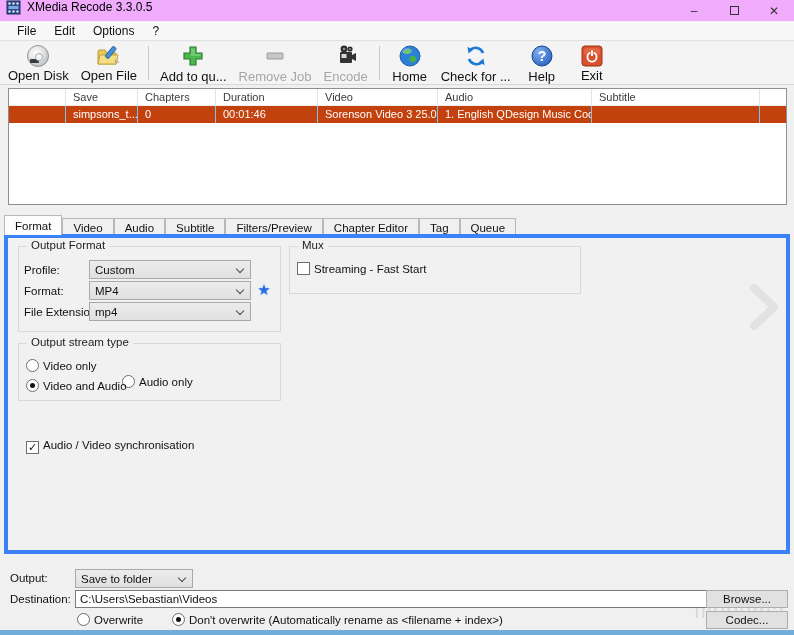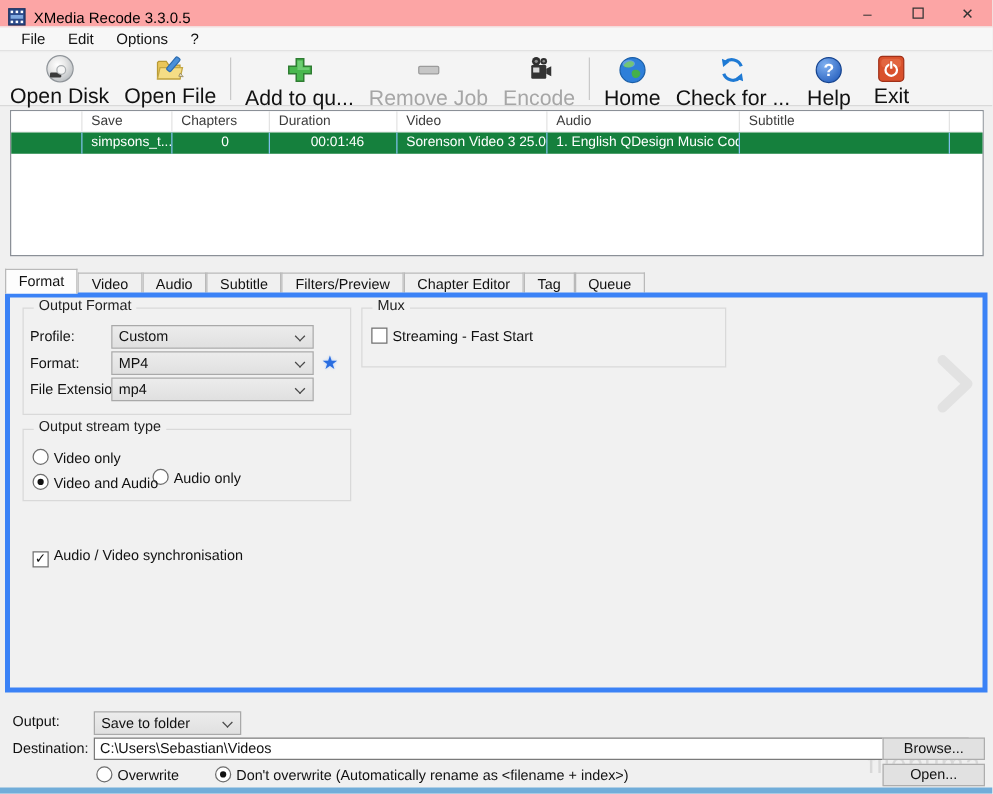--- a/index.html
+++ b/index.html
@@ -8,40 +8,40 @@
     font-family: "Liberation Sans", sans-serif;
     font-size: 12px;
     color: #1a1a1a;
     background: #f0f0f0;
     position: relative;
     overflow: hidden;
   }
   .abs { position: absolute; }
 
   
-  .titlebar { left:0; top:0; width:794px; height:22px; background:#fca5a5;
-    display:flex; align-items:flex-end; padding-left:6px; border-bottom:1px solid #f0f0f0; }
+  .titlebar { left:0; top:0; width:794px; height:22px; background:#f0abfc;
+    display:flex; align-items:flex-start; padding-left:6px; border-bottom:1px solid #f0f0f0; }
   .title-text { margin-left:6px; font-size:12px; color:#000; }
   .win-controls { margin-left:auto; display:flex; height:100%; }
   .win-btn { width:40px; height:100%; display:flex; align-items:center; justify-content:center;
     color:#333; font-size:12px; }
   .max-glyph { width:9px; height:9px; border:1px solid #333; display:inline-block; }
 
   
   .menubar { left:0; top:22px; width:794px; height:19px; background:#f7f7f7;
     display:flex; align-items:center; padding-left:8px; border-bottom:1px solid #e2e2e2; }
   .menu-item { padding:2px 9px; color:#111; }
 
   
   .toolbar { left:0; top:42px; width:794px; height:43px; background:#f4f4f4;
     display:flex; align-items:stretch; padding-left:2px; border-bottom:1px solid #d9d9d9; }
   .tb-btn { display:flex; flex-direction:column; align-items:center; justify-content:flex-start;
     padding:2px 6px 1px 6px; min-width:50px; }
   .tb-icon { width:26px; height:25px; display:flex; align-items:center; justify-content:center; }
-  .tb-label { font-size:17px; margin-top:1px; white-space:nowrap; color:#111; }
+  .tb-label { font-size:13px; margin-top:1px; white-space:nowrap; color:#111; }
   .tb-btn.disabled .tb-label { color:#a6a6a6; }
   .tb-sep { width:1px; background:#c9c9c9; margin:4px 5px; }
 
   
   .disc { width:22px; height:22px; border-radius:50%;
     background: radial-gradient(circle at 8px 7px, #ffffff 0%, #e9e9e9 35%, #bfc3c6 75%, #9aa0a4 100%);
     border:1px solid #8f9499; position:relative; }
   .disc::after { content:""; position:absolute; left:7px; top:7px; width:6px; height:6px;
     border-radius:50%; background:#f6f6f6; border:1px solid #a9adb0; }
   .disc .dvd-badge { position:absolute; left:2px; bottom:3px; width:9px; height:4px;
@@ -257,21 +257,21 @@
 <div class="abs filetable">
   <div class="thead">
     <div class="th c0"></div>
     <div class="th c1">Save</div>
     <div class="th c2">Chapters</div>
     <div class="th c3">Duration</div>
     <div class="th c4">Video</div>
     <div class="th c5">Audio</div>
     <div class="th c6">Subtitle</div>
   </div>
-  <div class="trow" style="background:#15803d;text-align:center;">
+  <div class="trow" style="background:#c2410c;">
     <div class="td c0"></div>
     <div class="td c1">simpsons_t...</div>
     <div class="td c2">0</div>
     <div class="td c3">00:01:46</div>
     <div class="td c4">Sorenson Video 3 25.00 H...</div>
     <div class="td c5">1. English QDesign Music Codec 2 12...</div>
     <div class="td c6"></div>
   </div>
 </div>
 
@@ -348,15 +348,15 @@
 <span class="abs fieldlabel" style="left:10px; top:593px;">Destination:</span>
 <input class="abs field-input" style="left: 75px; top: 590px; width: 700px;" value="C:\Users\Sebastian\Videos">
 <div class="abs push-btn" style="left:706px; top:590px; width:82px;">Browse...</div>
 
 <div class="abs ctl-row" style="left:77px; top:613px;">
   <span class="radio"></span><span class="lbl">Overwrite</span>
 </div>
 <div class="abs ctl-row" style="left:172px; top:613px;">
   <span class="radio sel"></span><span class="lbl">Don't overwrite (Automatically rename as &lt;filename + index&gt;)</span>
 </div>
-<div class="abs push-btn" style="left:706px; top:611px; width:82px;">Open...</div>
+<div class="abs push-btn" style="left:706px; top:611px; width:82px;">Codec...</div>
 
 <div class="bottom-bar"></div>
 
 </body></html>

